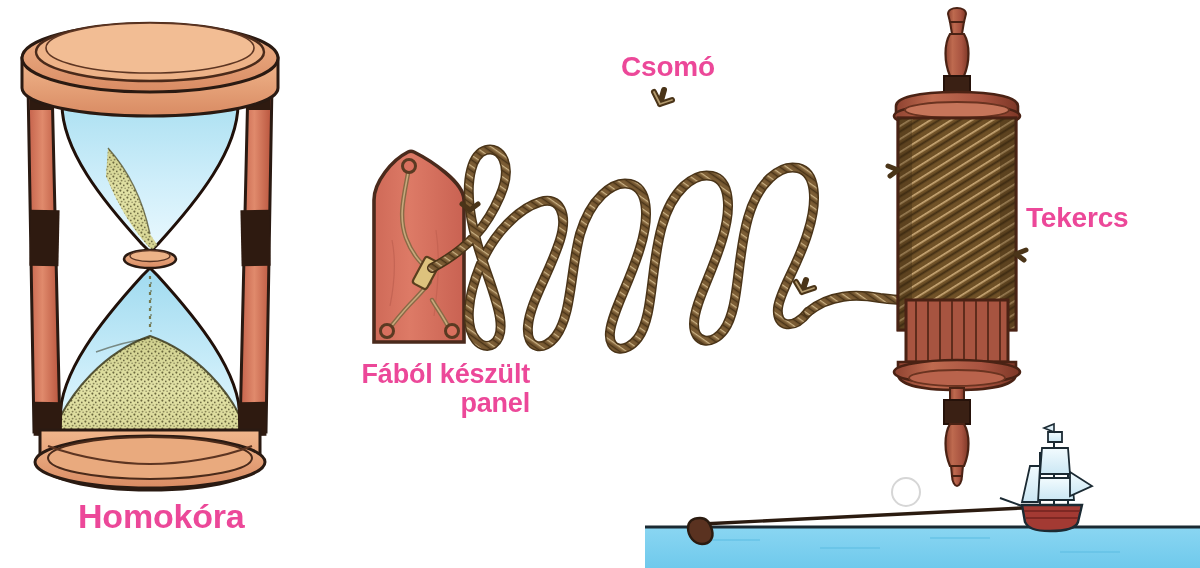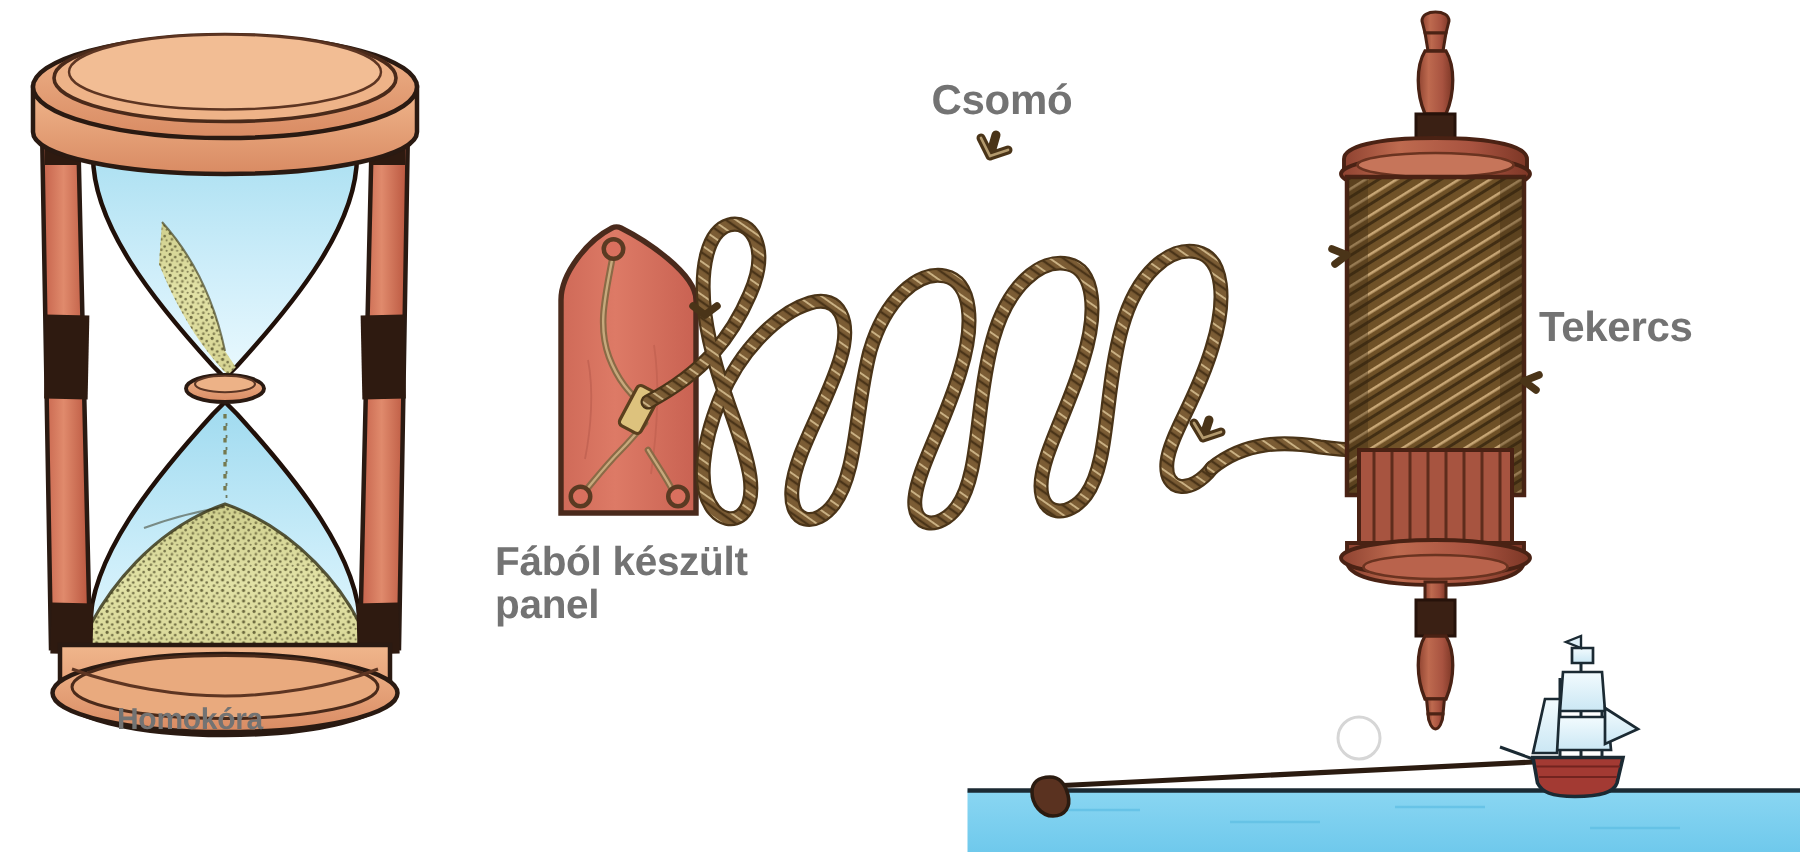--- a/index.html
+++ b/index.html
@@ -8,28 +8,28 @@
     font-family:"Liberation Sans", sans-serif;
     background:#ffffff;
   }
   .stage{position:absolute;inset:0;}
   svg.scene{position:absolute;left:0;top:0;width:1200px;height:568px;display:block;}
 
   .label{
     position:absolute;
     font-family:"Liberation Sans", sans-serif;
     font-weight:bold;
-    color:#737373;
+    color:#ec4899;
     white-space:nowrap;
     letter-spacing:-0.2px;
     line-height:1.08;
     -webkit-font-smoothing:antialiased;
   }
-  #label-homokora{left:78px;top:470px;font-size:20px;}
-  #label-panel{left:330px;top:360px;font-size:27px;text-align:left;width:200px;white-space:normal;}
+  #label-homokora{left:78px;top:498px;font-size:34px;}
+  #label-panel{left:330px;top:360px;font-size:27px;text-align:right;width:200px;white-space:normal;}
   #label-csomo{left:621px;top:52px;font-size:28px;}
   #label-tekercs{left:1026px;top:163px;font-size:28px;margin-top:40px;}
 </style>
 </head>
 <body>
 
 <div class="stage">
 
   <svg class="scene" viewBox="0 0 1200 568" xmlns="http://www.w3.org/2000/svg">
     <defs>

